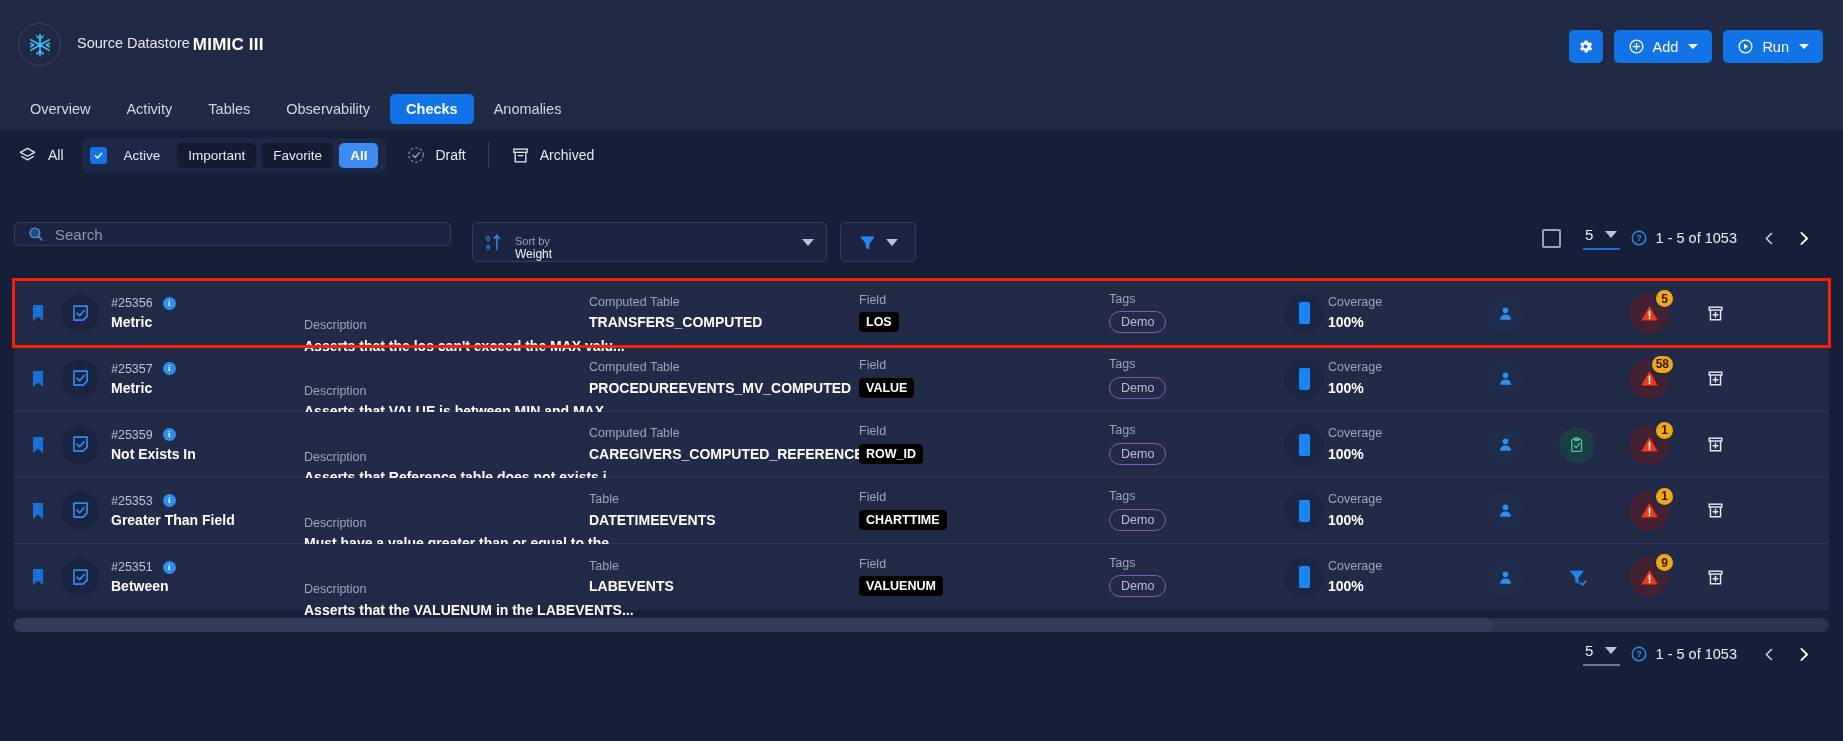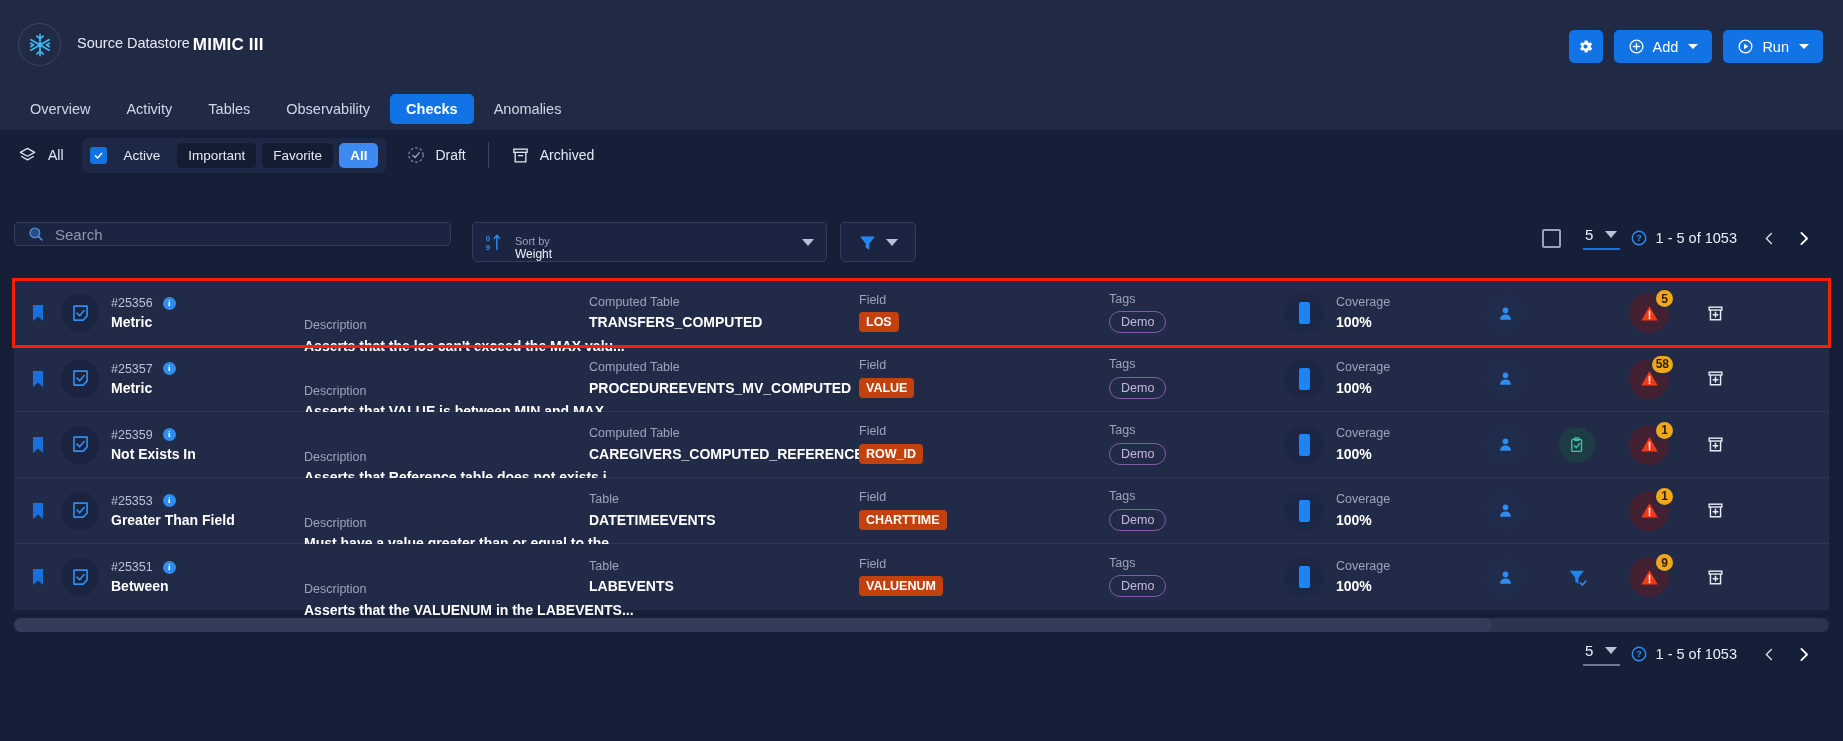--- a/index.html
+++ b/index.html
@@ -156,29 +156,29 @@
   .col { display: flex; flex-direction: column; gap: 5px; }
   .col-label { font-size: 12.5px; color: #9aa4bb; line-height: 1.1; }
   .col-value { font-size: 14px; font-weight: bold; color: #ffffff; line-height: 1.15; white-space: nowrap; }
 
   .c-desc { width: 285px; margin-left: 13px; margin-top: 47px; }
   .c-table { width: 270px; }
   .c-field { width: 250px; }
   .c-tags { width: 175px; }
 
   .chip-field {
-    display: inline-block; background: #c2410c; color: #fff;
+    display: inline-block; background: #000000; color: #fff;
     font-size: 12.5px; font-weight: bold; padding: 3px 7px; border-radius: 4px; align-self: flex-start;
   }
   .chip-tag {
     display: inline-block; border: 1px solid #7f5ca8; color: #c7b5dd;
     font-size: 12.5px; padding: 3px 11px; border-radius: 11px; align-self: flex-start;
   }
 
-  .c-cov { display: flex; align-items: center; gap: 12px; width: 185px; }
+  .c-cov { display: flex; align-items: center; gap: 4px; width: 185px; }
   .cov-circle {
     width: 40px; height: 40px; border-radius: 50%; background: #1c2745;
     display: flex; align-items: center; justify-content: center; flex: none;
   }
   .cov-bar { width: 11px; height: 22px; background: #1b85f5; border-radius: 2px; }
 
   .c-owner { width: 72px; display: flex; justify-content: center; }
   .owner-circle {
     width: 40px; height: 40px; border-radius: 50%; background: #1f2c4c;
     display: flex; align-items: center; justify-content: center;

